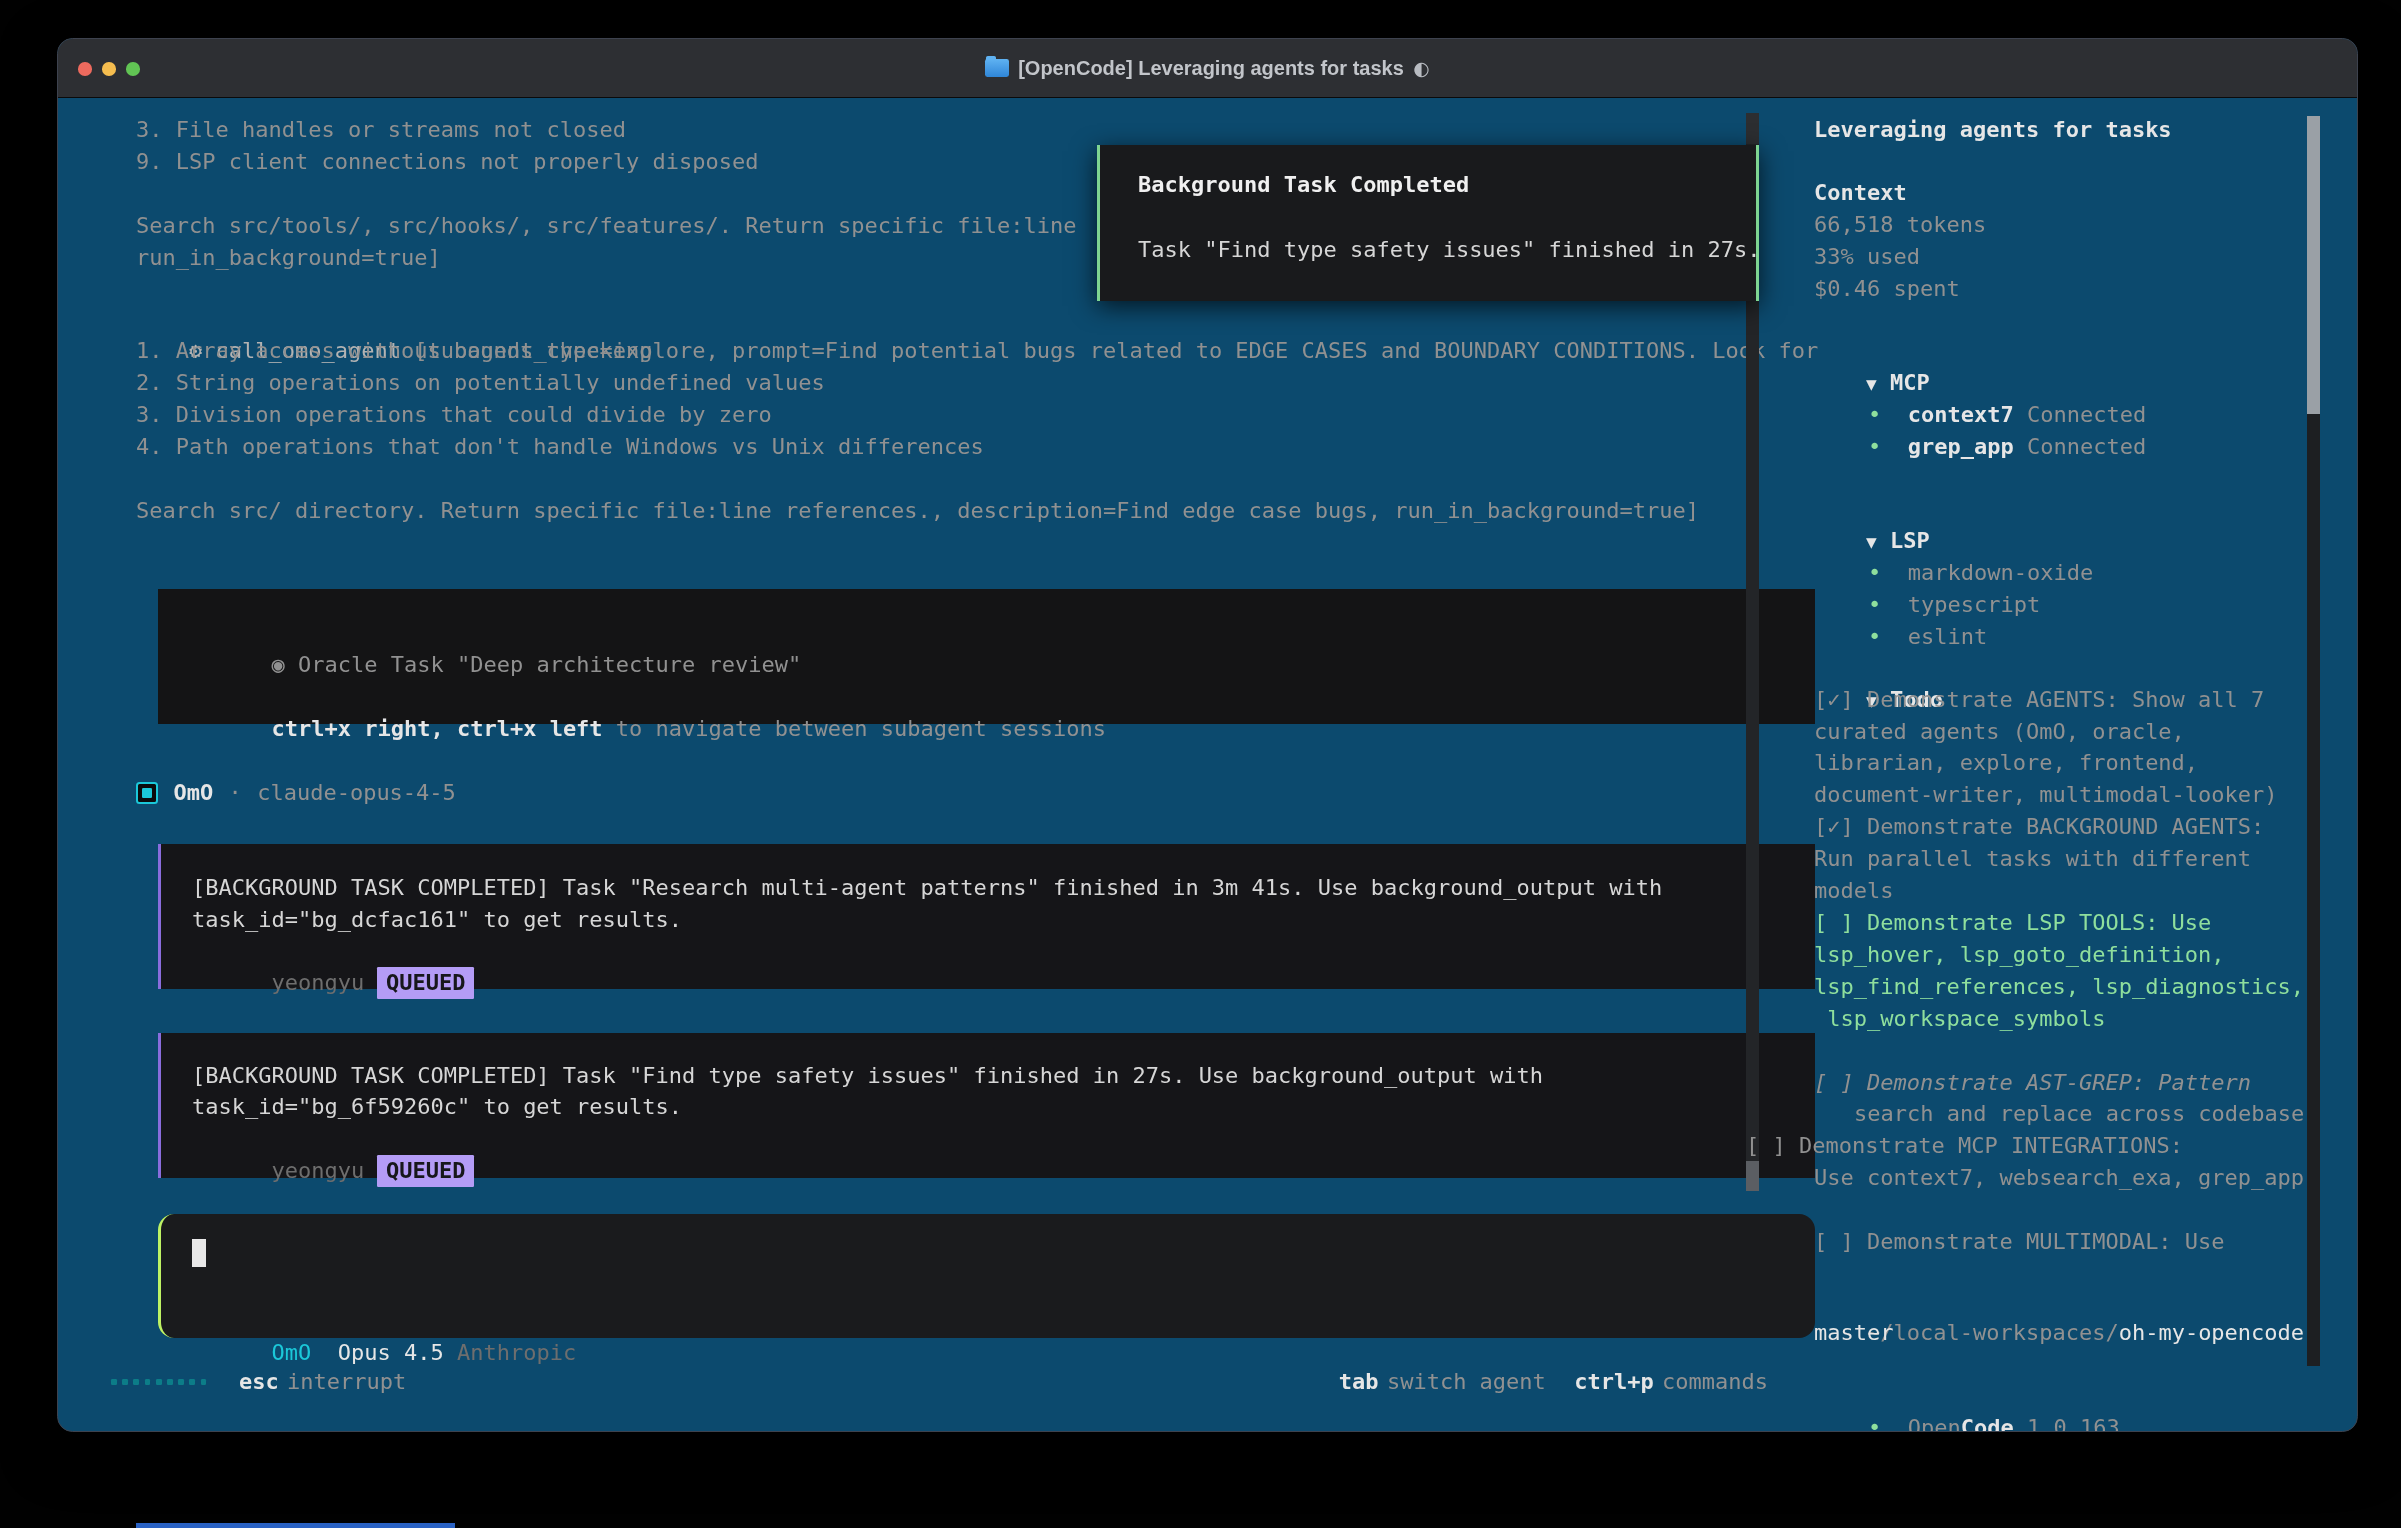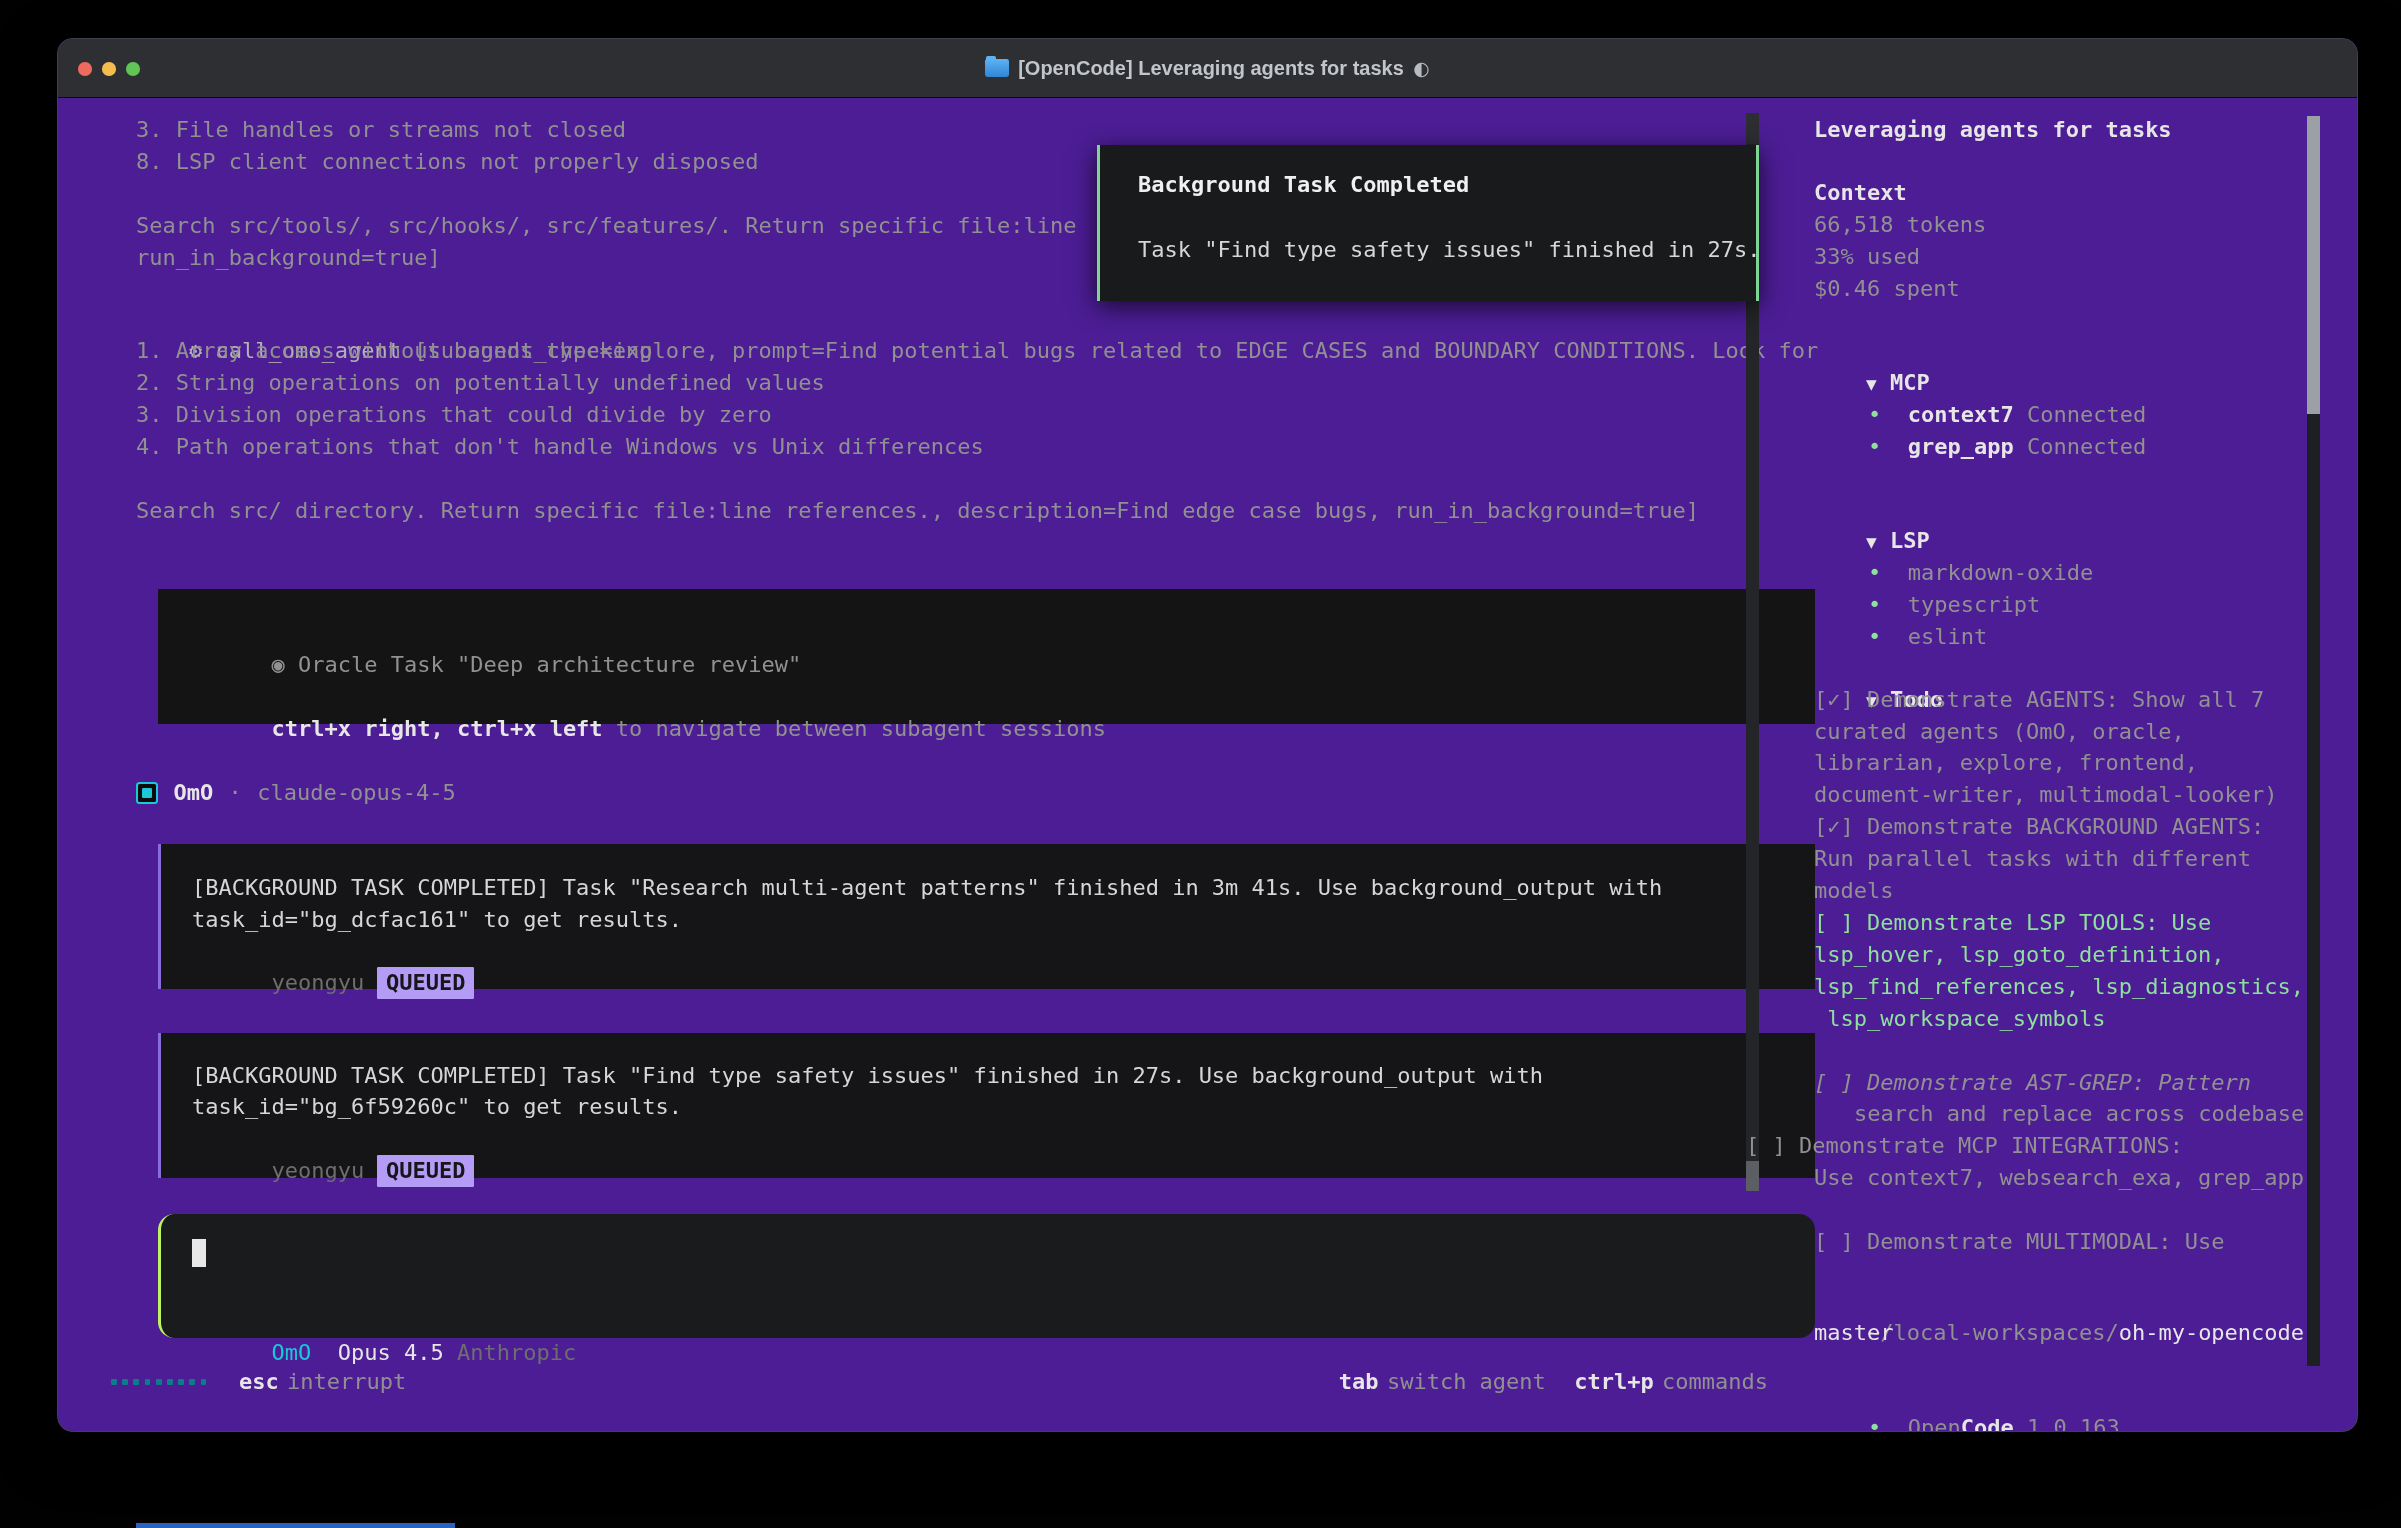--- a/index.html
+++ b/index.html
@@ -17,21 +17,21 @@
   .dgray{color:#6e6e6e;}
   .lgray{color:#b3b3b3;}
   .white{color:#e6e6e6;}
   .bright{color:#f0f0f0;}
   .green{color:#8fdf9d;}
   .cyan{color:#1bc8d9;}
   .bold{font-weight:700;}
 
   #window{
     position:absolute;left:57px;top:38px;width:2299px;height:1392px;
-    background:#4c1d95;border:1.2px solid #3d424e;border-radius:15.4px;
+    background:#0c4a6e;border:1.2px solid #3d424e;border-radius:15.4px;
     box-shadow:0 17.7px 53px rgba(0,0,0,.85);
     overflow:hidden;
   }
   #titlebar{
     position:absolute;left:0;top:0;right:0;height:58px;
     background:#2d2f33;border-bottom:1.2px solid #0a0a0b;
     display:flex;align-items:center;justify-content:center;
   }
   .traffic{position:absolute;left:20px;top:23px;display:flex;gap:10.6px;}
   .light{width:13.6px;height:13.6px;border-radius:50%;}
@@ -87,21 +87,21 @@
       <div class="light green"></div>
     </div>
     <div class="titlerow">
       <span class="folder-icon"></span>
       <span>[OpenCode] Leveraging agents for tasks</span>
       <span class="halfmoon">◐</span>
     </div>
   </div>
 
   <div class="abs mono gray" style="left:78px;top:75px;">3. File handles or streams not closed</div>
-  <div class="abs mono gray" style="left:78px;top:107px;">8. LSP client connections not properly disposed</div>
+  <div class="abs mono gray" style="left:78px;top:107px;">9. LSP client connections not properly disposed</div>
   <div class="abs mono gray" style="left:78px;top:171px;">Search src/tools/, src/hooks/, src/features/. Return specific file:line</div>
   <div class="abs mono gray" style="left:78px;top:203px;">run_in_background=true]</div>
 
   <div class="abs mono" style="left:78px;top:264px;">
     <span class="lgray">⚙</span><span class="lgray"> </span><span class="lgray">call_omo_agent</span><span class="gray"> </span><span class="gray">[subagent_type=explore, prompt=Find potential bugs related to EDGE CASES and BOUNDARY CONDITIONS. Look for</span>
   </div>
   <div class="abs mono gray" style="left:78px;top:296px;">1. Array access without bounds checking</div>
   <div class="abs mono gray" style="left:78px;top:328px;">2. String operations on potentially undefined values</div>
   <div class="abs mono gray" style="left:78px;top:360px;">3. Division operations that could divide by zero</div>
   <div class="abs mono gray" style="left:78px;top:392px;">4. Path operations that don't handle Windows vs Unix differences</div>

